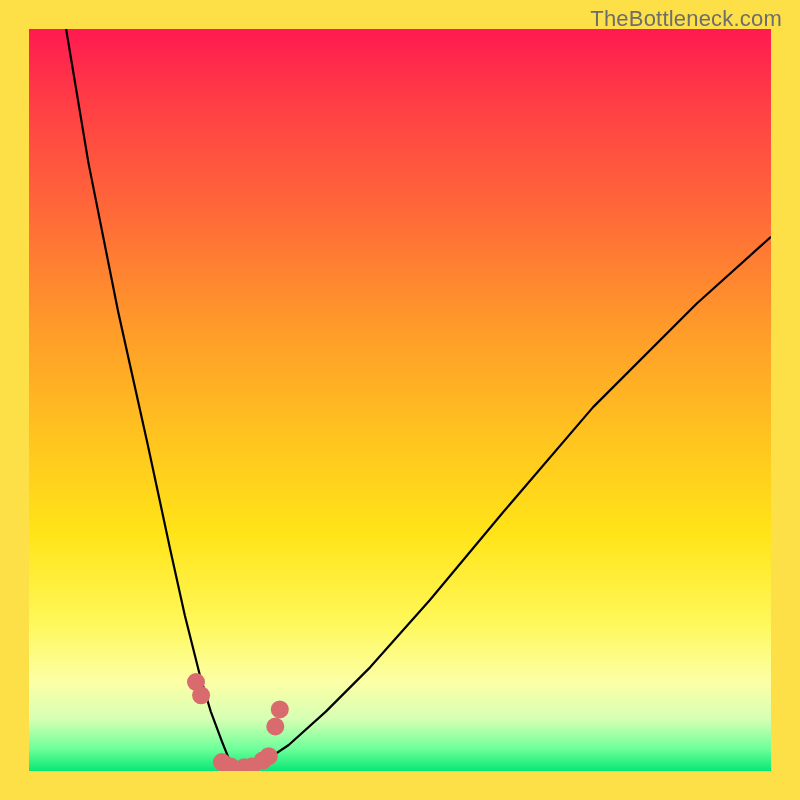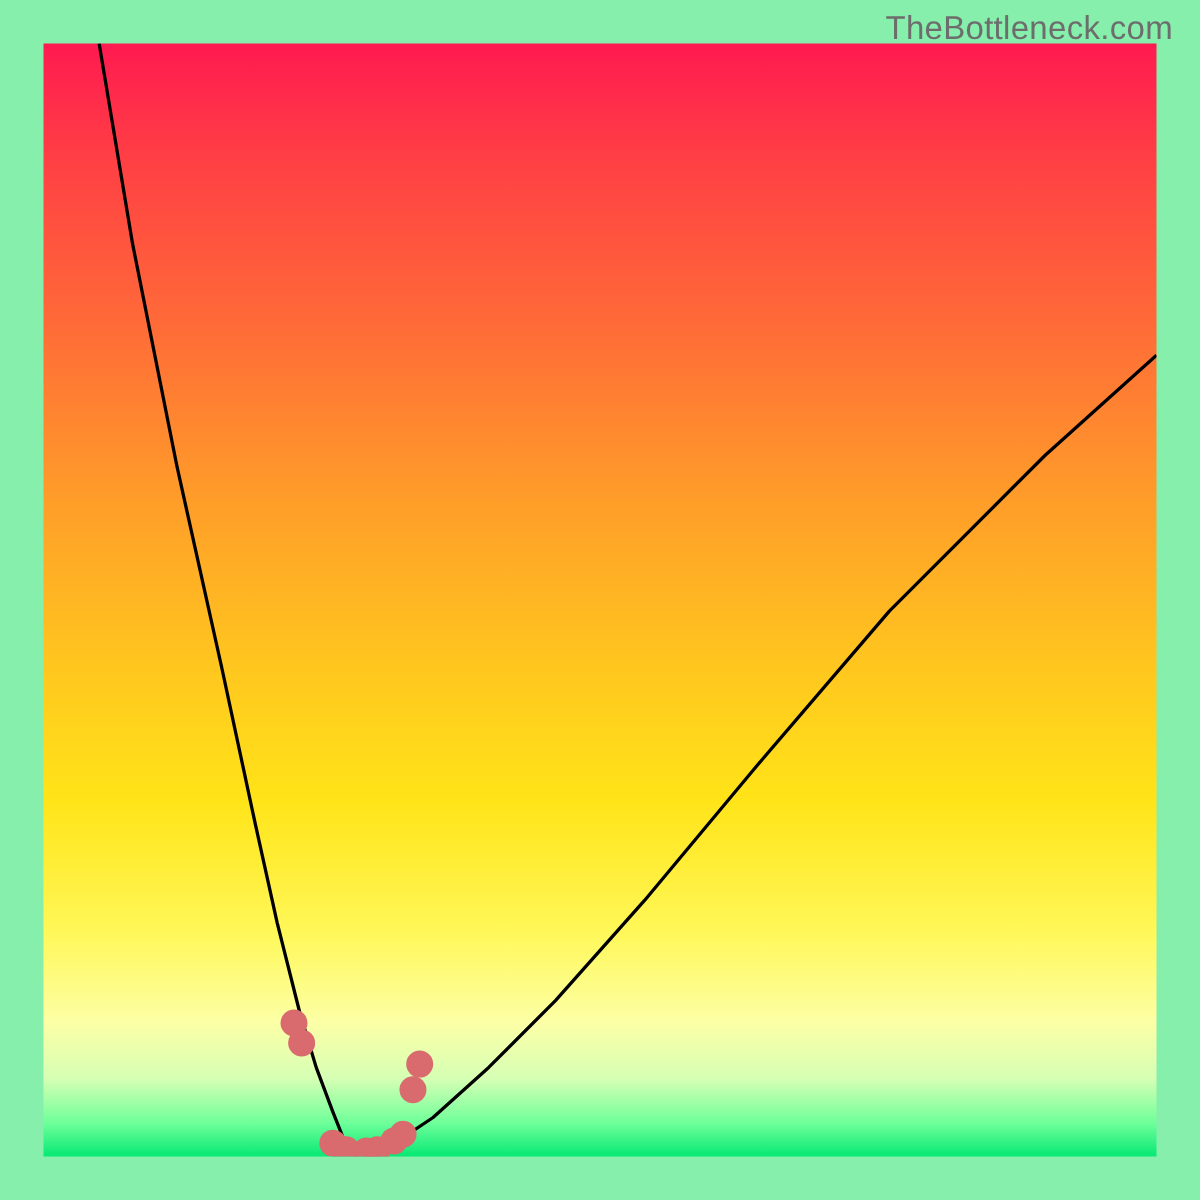--- a/index.html
+++ b/index.html
@@ -8,21 +8,21 @@
     width: 800px;
     height: 800px;
     overflow: hidden;
     background: #000;
     font-family: Arial, Helvetica, sans-serif;
   }
   .frame {
     position: relative;
     width: 800px;
     height: 800px;
-    background: #86efac;
+    background: #fde047;
   }
   .plot {
     position: absolute;
     left: 29px;
     top: 29px;
     width: 742px;
     height: 742px;
     
     background: linear-gradient(
       to bottom,

